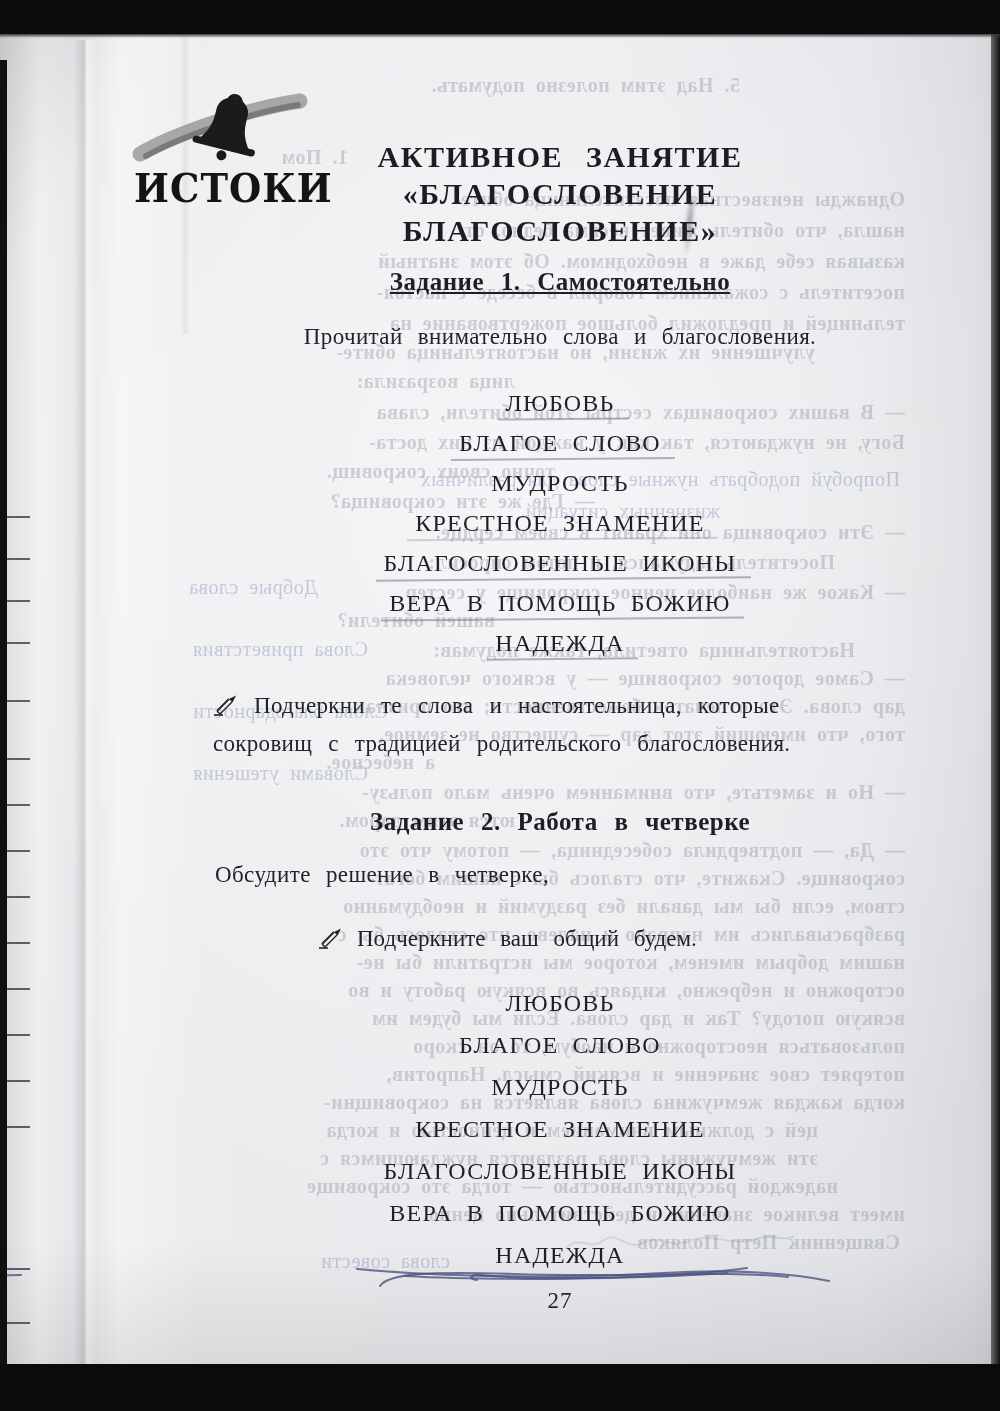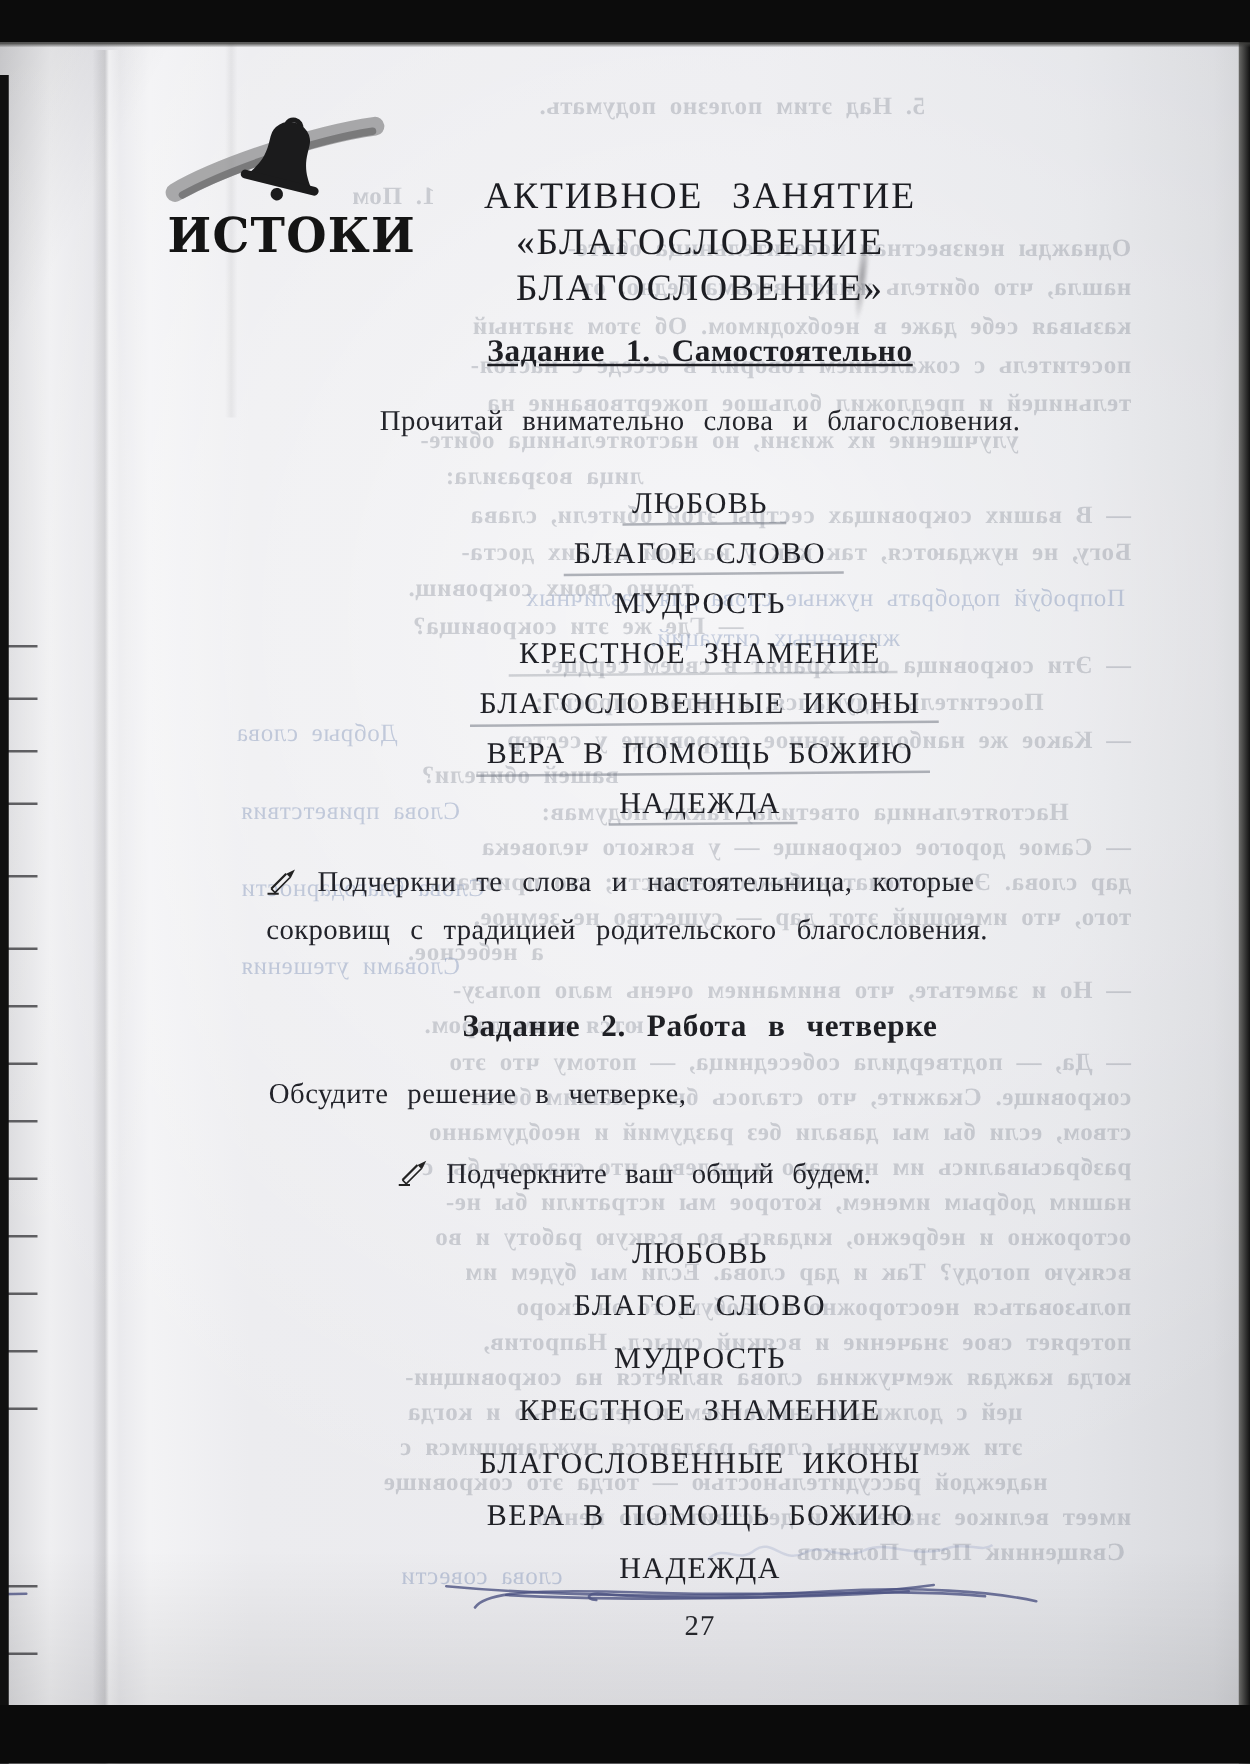--- a/index.html
+++ b/index.html
@@ -34,21 +34,21 @@
          letter-spacing:.5px;word-spacing:5px;white-space:nowrap;overflow:hidden;}
   .ghost.ink{color:rgba(80,105,160,.30);font-weight:normal;}
 
   
   .logo{position:absolute;left:132px;top:88px;width:180px;height:130px;}
   .brand{position:absolute;left:2px;top:78px;font-family:"DejaVu Serif","Liberation Serif",serif;
          font-weight:bold;font-size:37px;letter-spacing:1px;color:#141414;transform:scaleY(1.04);}
 
   
   .title{position:absolute;left:215px;top:138px;width:690px;text-align:center;
-         font-size:30px;font-weight:normal;color:#1c1d22;letter-spacing:1.5px;line-height:37px;word-spacing:14px;}
+         font-size:30px;font-weight:bold;color:#1c1d22;letter-spacing:1.5px;line-height:37px;word-spacing:14px;}
   .task-head{position:absolute;left:215px;width:690px;text-align:center;
          font-size:25px;font-weight:bold;color:#1e1f24;word-spacing:10px;letter-spacing:.5px;}
   .th1{top:268px;text-decoration:underline;} .th2{top:808px;}
   .instr{position:absolute;left:215px;top:324px;width:690px;text-align:center;
          font-size:23px;color:#23242a;word-spacing:9px;letter-spacing:.4px;}
   .smudge{position:absolute;left:684px;top:196px;width:10px;height:62px;border-radius:6px;
          background:radial-gradient(ellipse at 50% 40%,rgba(60,60,66,.45),rgba(60,60,66,0) 70%);
          filter:blur(1px);transform:rotate(6deg);}
 
   .wordlist{position:absolute;left:215px;width:690px;text-align:center;

